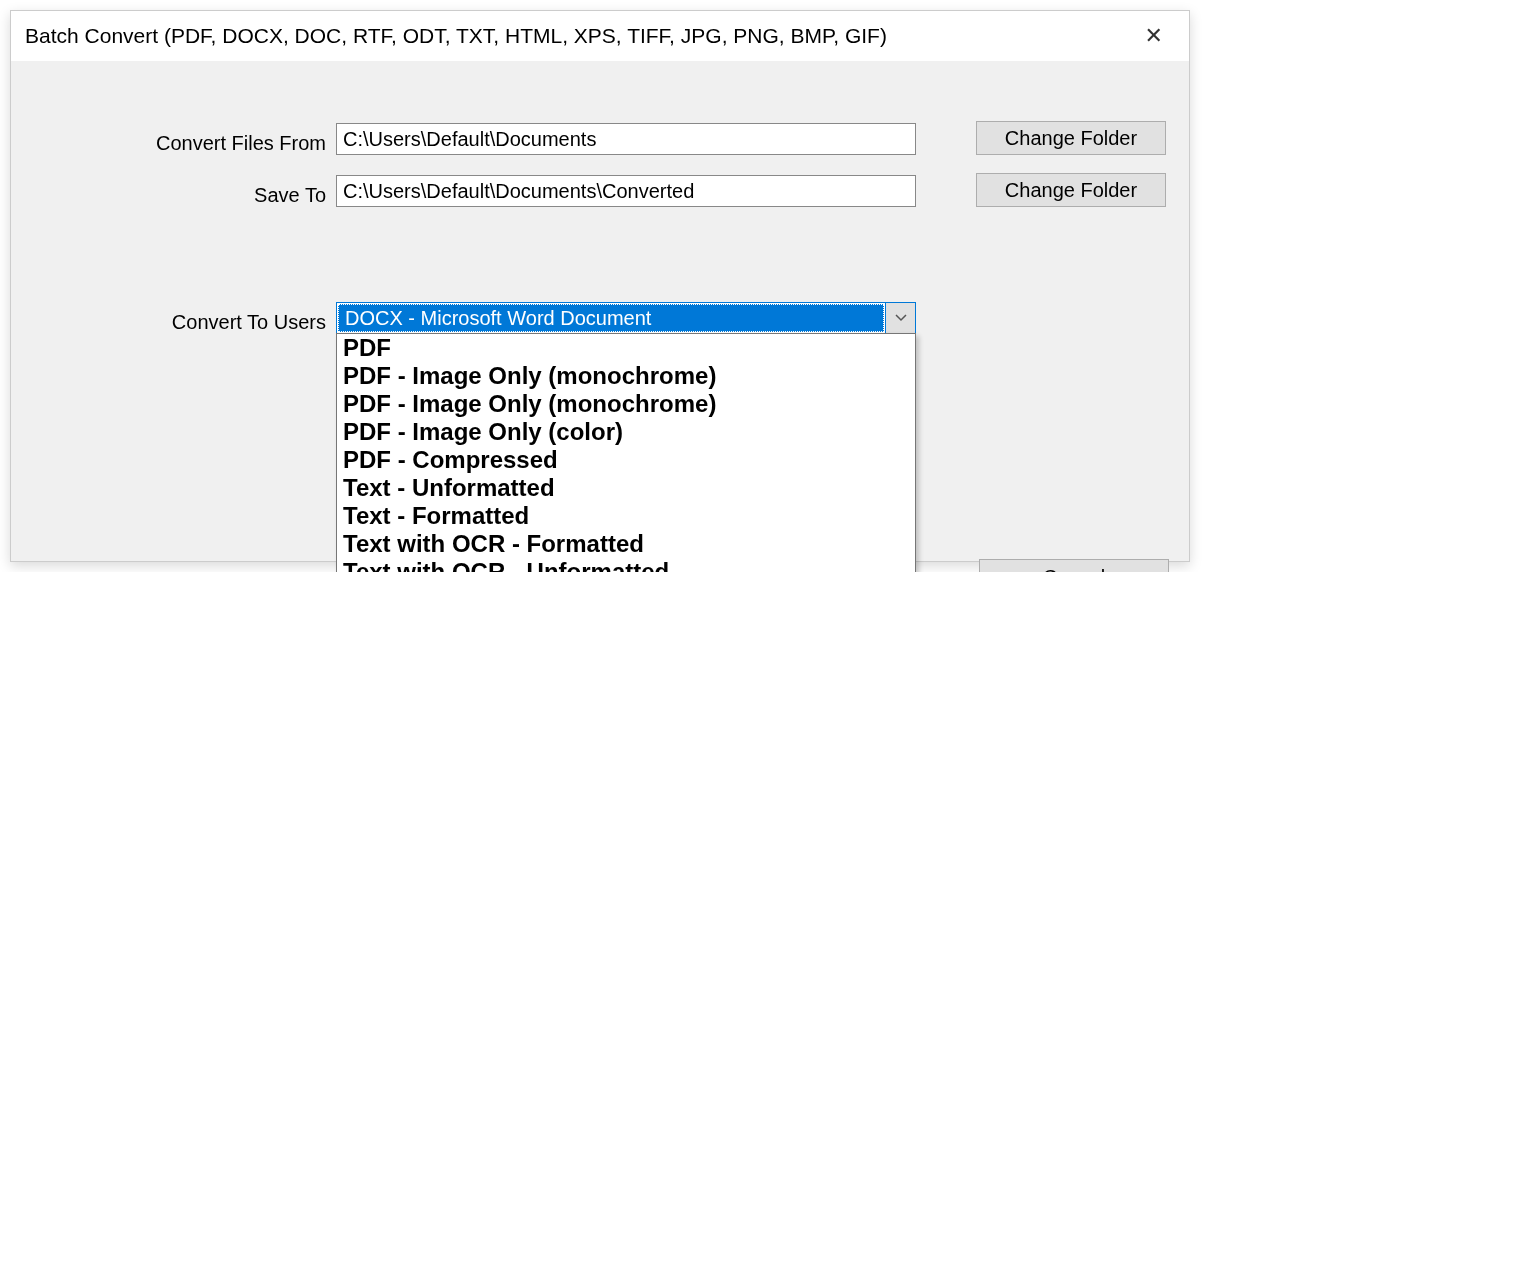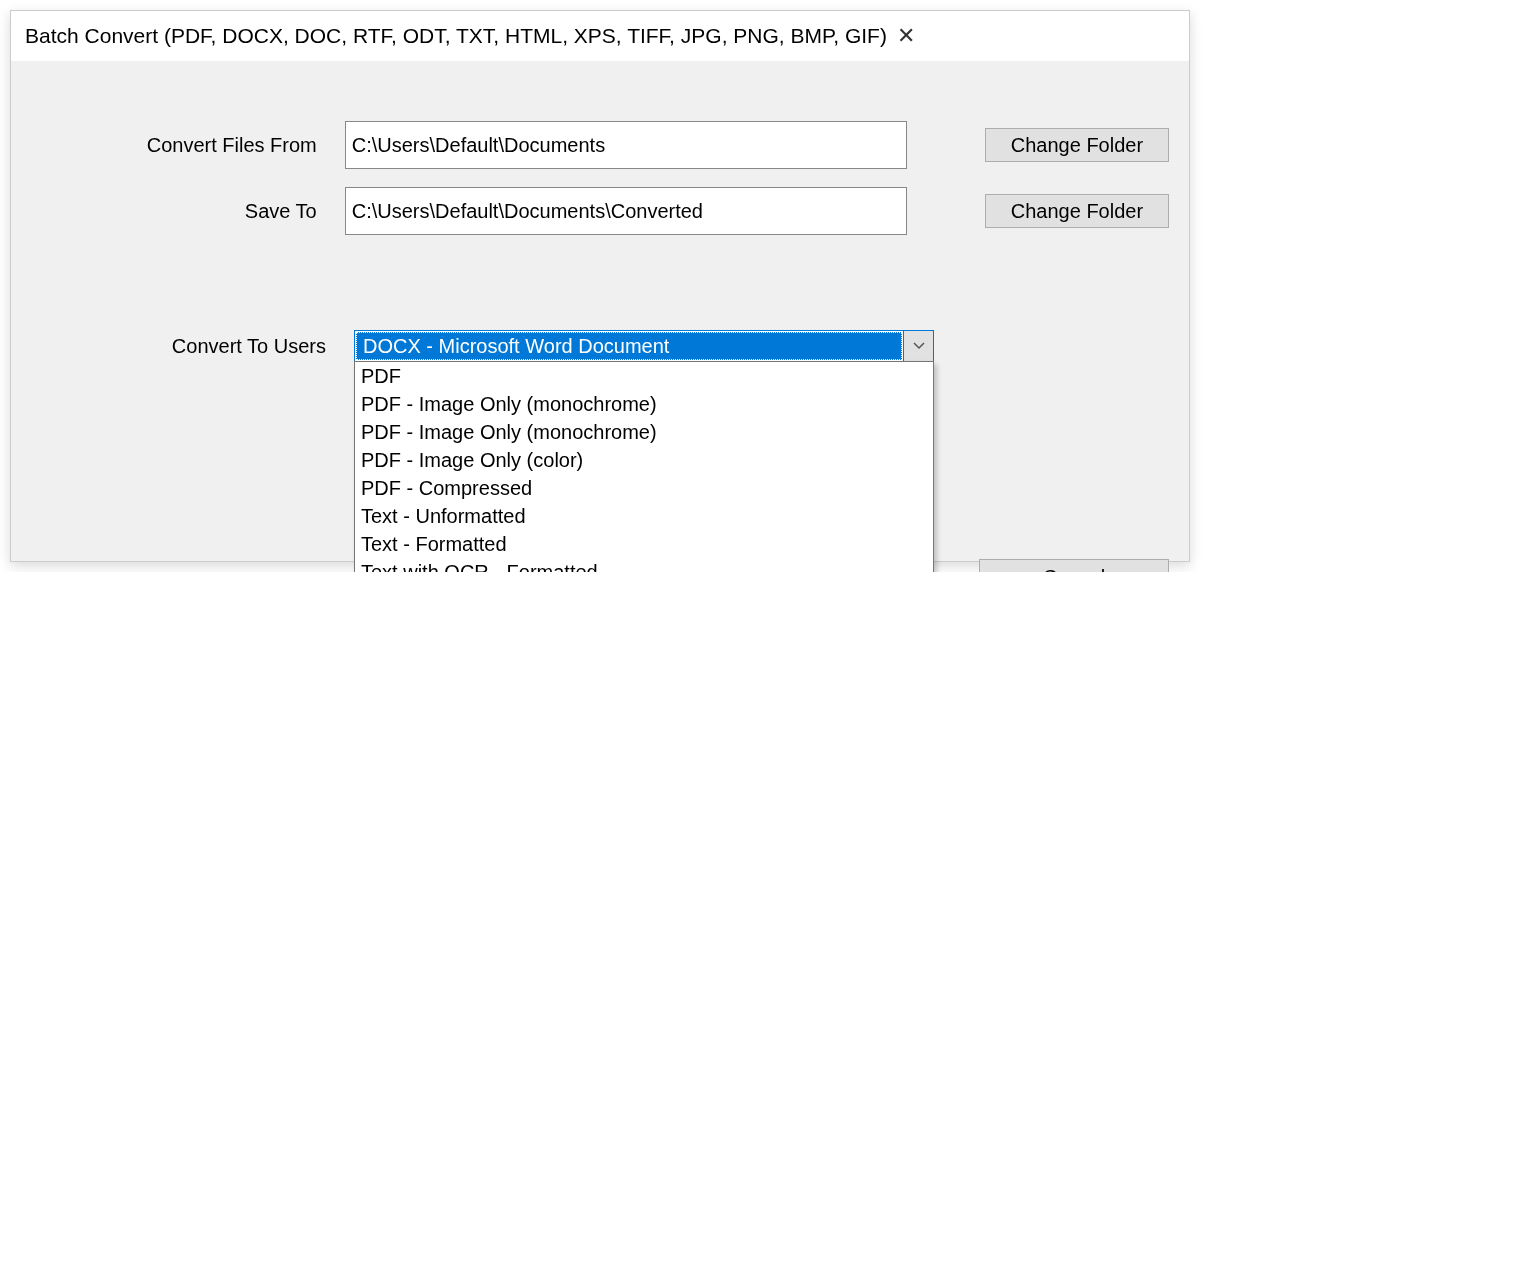--- a/index.html
+++ b/index.html
@@ -15,20 +15,21 @@
     }
     .dialog {
       width: 1180px;
       background: #fff;
       border: 1px solid #ccc;
       box-shadow: 0 4px 12px rgba(0,0,0,0.15);
       position: relative;
     }
     .titlebar {
       display: flex;
+      justify-content: space-between;
       align-items: center;
       padding: 10px 16px 10px 14px;
       background: #fff;
       font-size: 21px;
     }
     .close-btn {
       font-size: 22px;
       font-weight: 300;
       cursor: pointer;
       padding: 2px 10px;
@@ -36,33 +37,32 @@
       font-family: sans-serif;
     }
     .body-panel {
       background: #f0f0f0;
       padding: 60px 20px 30px 20px;
       position: relative;
       min-height: 500px;
     }
     .row {
       display: flex;
-      align-items: center;
+      align-items: flex-end;
       margin-bottom: 18px;
-      gap: 18px;
     }
     .row-label {
       width: 305px;
       text-align: right;
       padding-right: 10px;
       font-size: 20px;
     }
     .text-input {
       width: 580px;
-      height: 48px;
+      height: 32px;
       border: 1px solid #888;
       background: #fff;
       padding: 2px 6px;
       font-family: inherit;
       font-size: 20px;
     }
     .change-btn {
       margin-left: 60px;
       width: 190px;
       height: 34px;
@@ -117,24 +117,25 @@
       top: 31px;
       left: 0;
       width: 580px;
       background: #fff;
       border: 1px solid #767676;
       z-index: 100;
       box-shadow: 3px 3px 5px rgba(0,0,0,0.2);
     }
     .dropdown-item {
       padding: 0px 6px;
-      font-size: 20px;
+      font-size: 24px;
       line-height: 28px;
       cursor: pointer;
       white-space: nowrap;
+      font-weight: bold;
     }
     .dropdown-item.selected {
       background: #0078d7;
       color: #fff;
     }
     .footer-buttons {
       position: absolute;
       right: 20px;
       top: 498px;
       display: flex;

